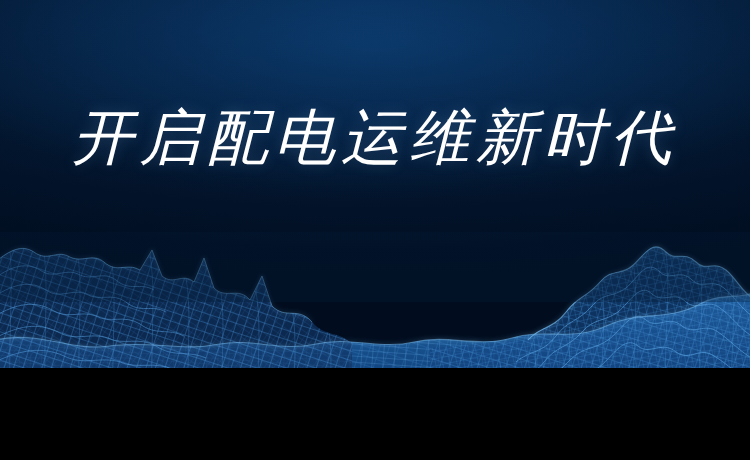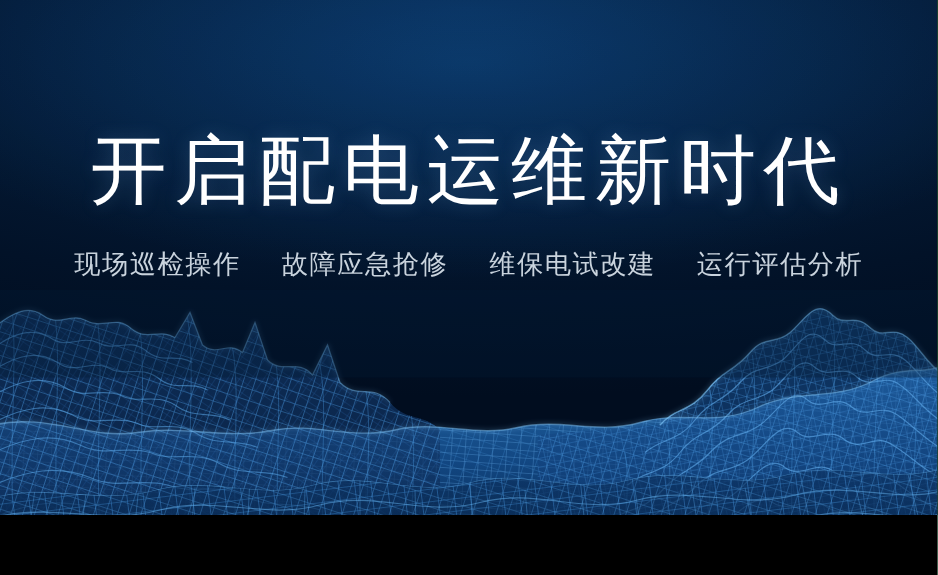--- a/index.html
+++ b/index.html
@@ -1,21 +1,22 @@
 <!DOCTYPE html>
 <html><head>
 <meta charset="utf-8">
 <style>
   html,body{margin:0;padding:0;background:#000;}
   #stage{
     position:relative;
-    width:750px;height:412px;
+    width:750px;height:368px;
     overflow:hidden;
     background:#15803d;
     font-family:"Liberation Sans","DejaVu Sans",sans-serif;
+    font-style:italic;
   }
   
   .sky{
     position:absolute;inset:0;
     background:
       radial-gradient(120% 75% at 50% 2%, #06254a 0%, #041c39 40%, #021228 75%, #010d1f 100%);
   }
   .sky-vignette{
     position:absolute;inset:0;
     background:
@@ -263,24 +264,15 @@
       <path d="M-5 262 C 10 250, 22 244, 34 252 C 48 262, 56 250, 68 256 C 82 264, 92 252, 104 262 C 118 274, 126 262, 140 270 L 152 250 L 162 276 C 174 286, 182 272, 194 282 L 204 258 L 214 288 C 226 300, 238 286, 250 300 L 262 276 L 272 306 C 286 320, 298 306, 312 322" fill="none" stroke="#78bcf0" stroke-width="1" opacity="0.45"></path>
       <path d="M755 300 C 742 292, 736 278, 726 270 C 714 260, 706 272, 696 262 C 684 250, 676 262, 666 252 C 652 238, 644 256, 632 266 C 620 276, 612 268, 600 282 C 586 298, 578 296, 566 312 C 552 330, 540 326, 528 340" fill="none" stroke="#7ec2f3" stroke-width="1.1" opacity="0.55"></path>
     </g>
 
     <rect x="0" y="232" width="750" height="70" fill="#041a35" opacity="0.35"></rect>
   </svg>
 
   <div class="textwrap">
     <div class="title">开启配电运维新时代</div>
 
-    <div class="subtitle">
-      <span class="grp">现场巡检操作</span>
-      <span class="gap"></span>
-      <span class="grp">故障应急抢修</span>
-      <span class="gap"></span>
-      <span class="grp">维保电试改建</span>
-      <span class="gap"></span>
-      <span class="grp">运行评估分析</span>
-    </div>
   </div>
 
 </div>
 
 </body></html>

